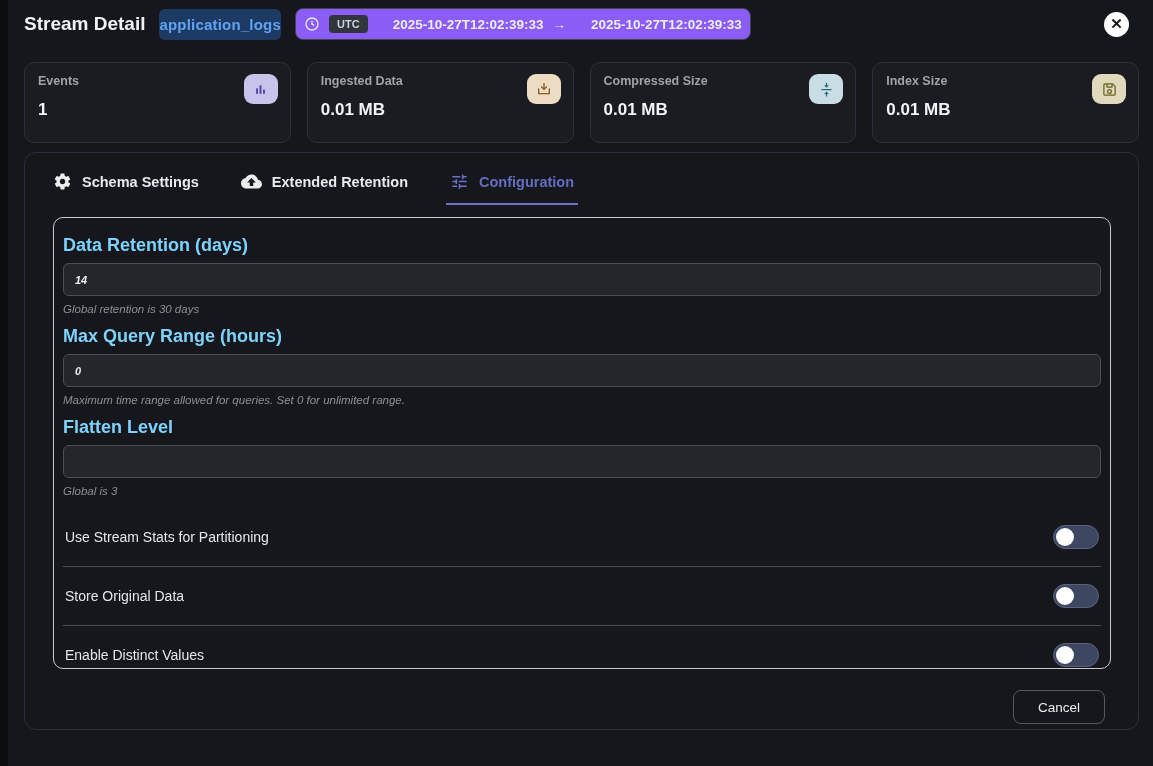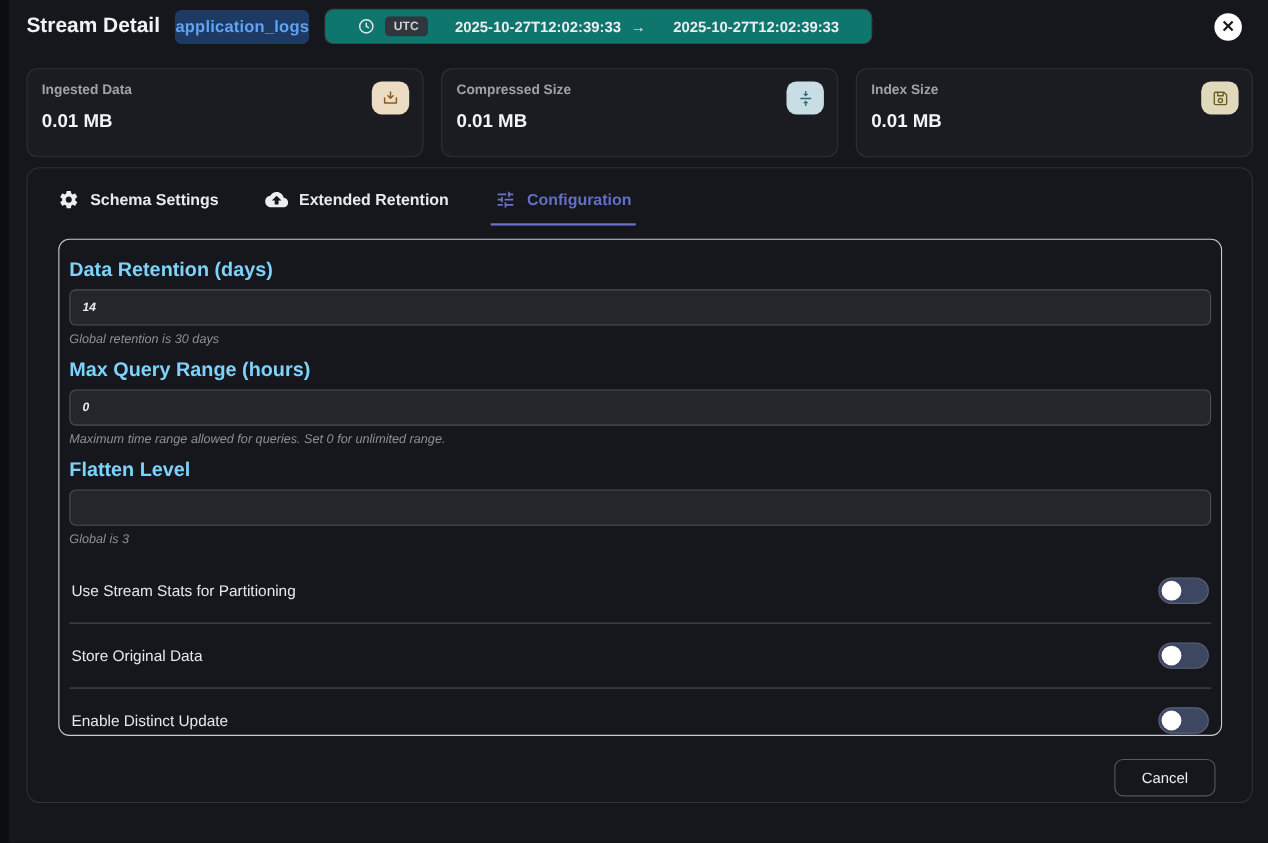--- a/index.html
+++ b/index.html
@@ -6,21 +6,21 @@
   html,body { width:1153px; height:766px; overflow:hidden; background:#0b0c0f;
     font-family:"Liberation Sans", sans-serif; }
   .modal { position:absolute; left:8px; top:0; right:0; bottom:0; background:#16171c; }
 
   
   .header { display:flex; align-items:center; height:48px; padding:0 10px 0 16px; gap:14px; }
   .page-title { color:#f1f2f4; font-size:19px; font-weight:700; }
   .stream-badge { background:#1c3a63; color:#60a3f2; font-size:15px; font-weight:700;
     padding:7px 0; border-radius:6px; letter-spacing:.2px; }
   .time-range { display:flex; align-items:center; gap:9px; border:1px solid #3f444d;
-    border-radius:8px; padding:6px 29px; background:#0f766e; cursor:pointer; }
+    border-radius:8px; padding:6px 8px; background:#8b5cf6; cursor:pointer; }
   .time-range svg { display:block; }
   .tz-chip { background:#30353e; color:#ced1d6; font-size:11px; font-weight:700;
     border-radius:4px; padding:3px 8px; }
   .ts { color:#eceef0; font-size:13.5px; font-weight:700;margin-left:16px; }
   .ts-arrow { color:#eceef0; font-size:13.5px; font-weight:700; }
   .close-btn { margin-left:auto; width:25px; height:25px; border-radius:50%; background:#ffffff;
     color:#17181d; display:flex; align-items:center; justify-content:center; font-size:15px;
     font-weight:700; cursor:pointer; margin-right:14px; }
 
   
@@ -89,20 +89,31 @@
       </span>
       <span class="tz-chip">UTC</span>
       <span class="ts">2025-10-27T12:02:39:33</span>
       <span class="ts-arrow">→</span>
       <span class="ts">2025-10-27T12:02:39:33</span>
     </div>
     <div class="close-btn">✕</div>
   </div>
 
   <div class="stats-row">
+    <div class="stat-card">
+      <div class="stat-label">Events</div>
+      <div class="stat-iconbox iconbox-events">
+        <svg width="15" height="15" viewBox="0 0 24 24" fill="#4f46a5">
+          <rect x="5" y="10" width="3" height="9" rx="1"></rect>
+          <rect x="10.5" y="5" width="3" height="14" rx="1"></rect>
+          <rect x="16" y="12" width="3" height="7" rx="1"></rect>
+        </svg>
+      </div>
+      <div class="stat-value">1</div>
+    </div>
     <div class="stat-card">
       <div class="stat-label">Ingested Data</div>
       <div class="stat-iconbox iconbox-ingested">
         <svg width="16" height="16" viewBox="0 0 24 24" fill="none" stroke="#8a5a1e" stroke-width="2" stroke-linecap="round" stroke-linejoin="round">
           <path d="M4 12v7h16v-7"></path>
           <path d="M12 4v8"></path>
           <path d="M8.5 9l3.5 3.5L15.5 9"></path>
         </svg>
       </div>
       <div class="stat-value">0.01 MB</div>
@@ -181,21 +192,21 @@
         </div>
         <div class="divider"></div>
         <div class="toggle-row">
           <span class="toggle-label">Store Original Data</span>
           <div class="toggle">
               <div class="thumb"></div>
             </div>
         </div>
         <div class="divider"></div>
         <div class="toggle-row">
-          <span class="toggle-label">Enable Distinct Update</span>
+          <span class="toggle-label">Enable Distinct Values</span>
           <div class="toggle">
               <div class="thumb"></div>
             </div>
         </div>
       </div>
 
     </div>
 
     <div class="footer">
       <button class="btn btn-cancel">Cancel</button>

